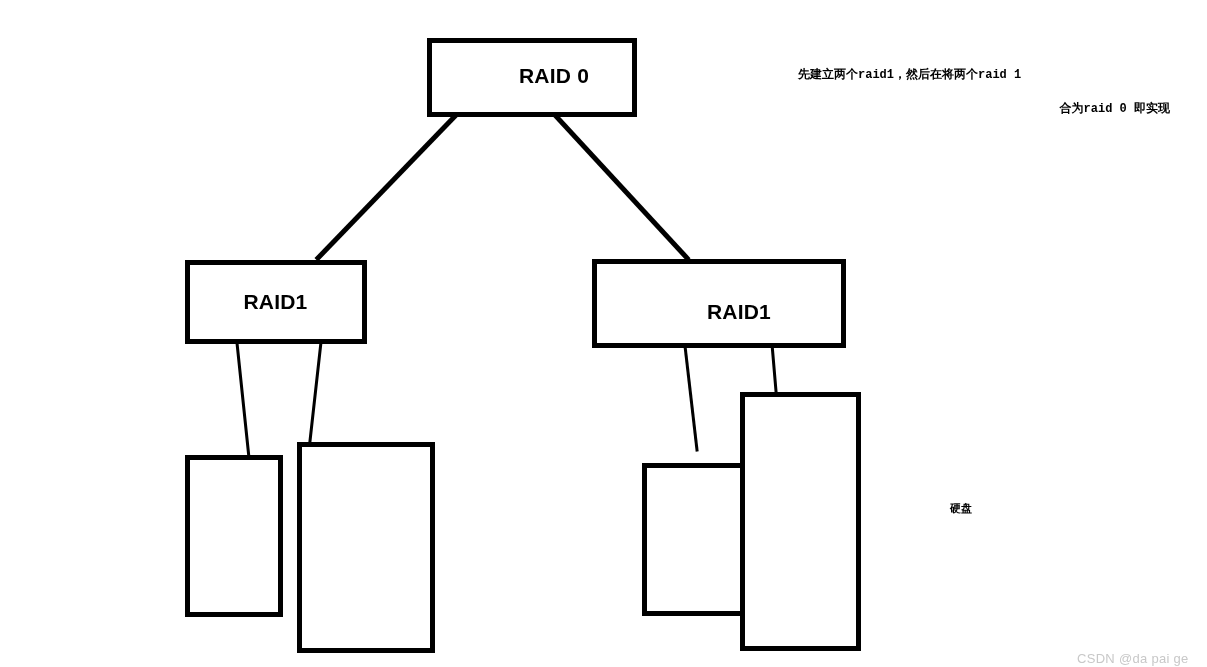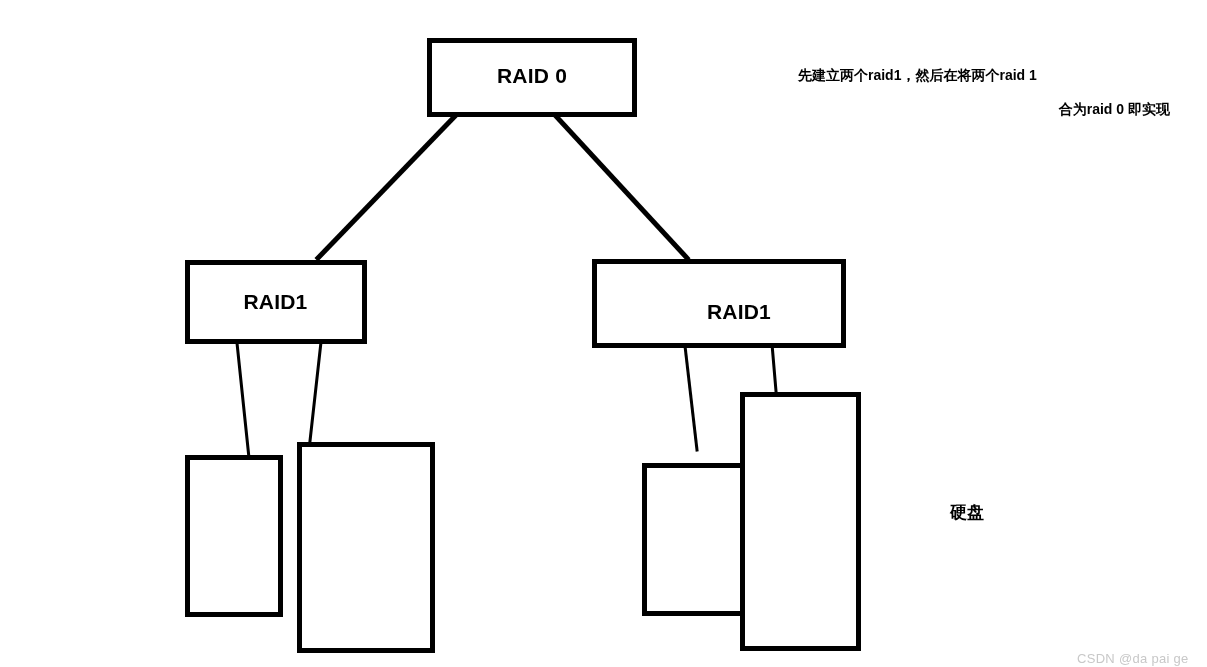--- a/index.html
+++ b/index.html
@@ -34,60 +34,61 @@
     white-space: pre;
     line-height: 1;
     letter-spacing: 0.2px;
   }
   .raid0-label {
     font-size: 21px;
     left: 427px;
     top: 65px;
     width: 210px;
     text-align: center;
+    padding-left: 22px;
   }
   .raid1-left-label {
     font-size: 21px;
     left: 185px;
     top: 291px;
     width: 181px;
     text-align: center;
   }
   .raid1-right-label {
     font-size: 21px;
     left: 649px;
     top: 301px;
     width: 180px;
     text-align: center;
   }
   .annotation {
     position: absolute;
     left: 798px;
     top: 58px;
     width: 372px;
-    font-family: Liberation Sans, sans-serif;
+    font-family: Liberation Mono, monospace;
     font-weight: bold;
-    font-size: 14px;
+    font-size: 12px;
     color: #000000;
     line-height: 34px;
   }
   .annotation .ann-line {
     display: block;
     white-space: pre;
   }
   .annotation .ann-line.l1 { text-align: left; }
   .annotation .ann-line.l2 { text-align: right; padding-left: 47px; }
   .annotation .ann-line.l3 { text-align: left; padding-left: 47px; }
   .disk-caption {
     position: absolute;
     left: 950px;
     top: 501px;
     font-family: "Liberation Sans", "DejaVu Sans", sans-serif;
     font-weight: bold;
-    font-size: 17px;
+    font-size: 11px;
     color: #000000;
     white-space: pre;
   }
   .watermark {
     position: absolute;
     left: 1077px;
     top: 651px;
     font-family: "Liberation Sans", "DejaVu Sans", sans-serif;
     font-size: 13px;
     color: #c8c8c8;

